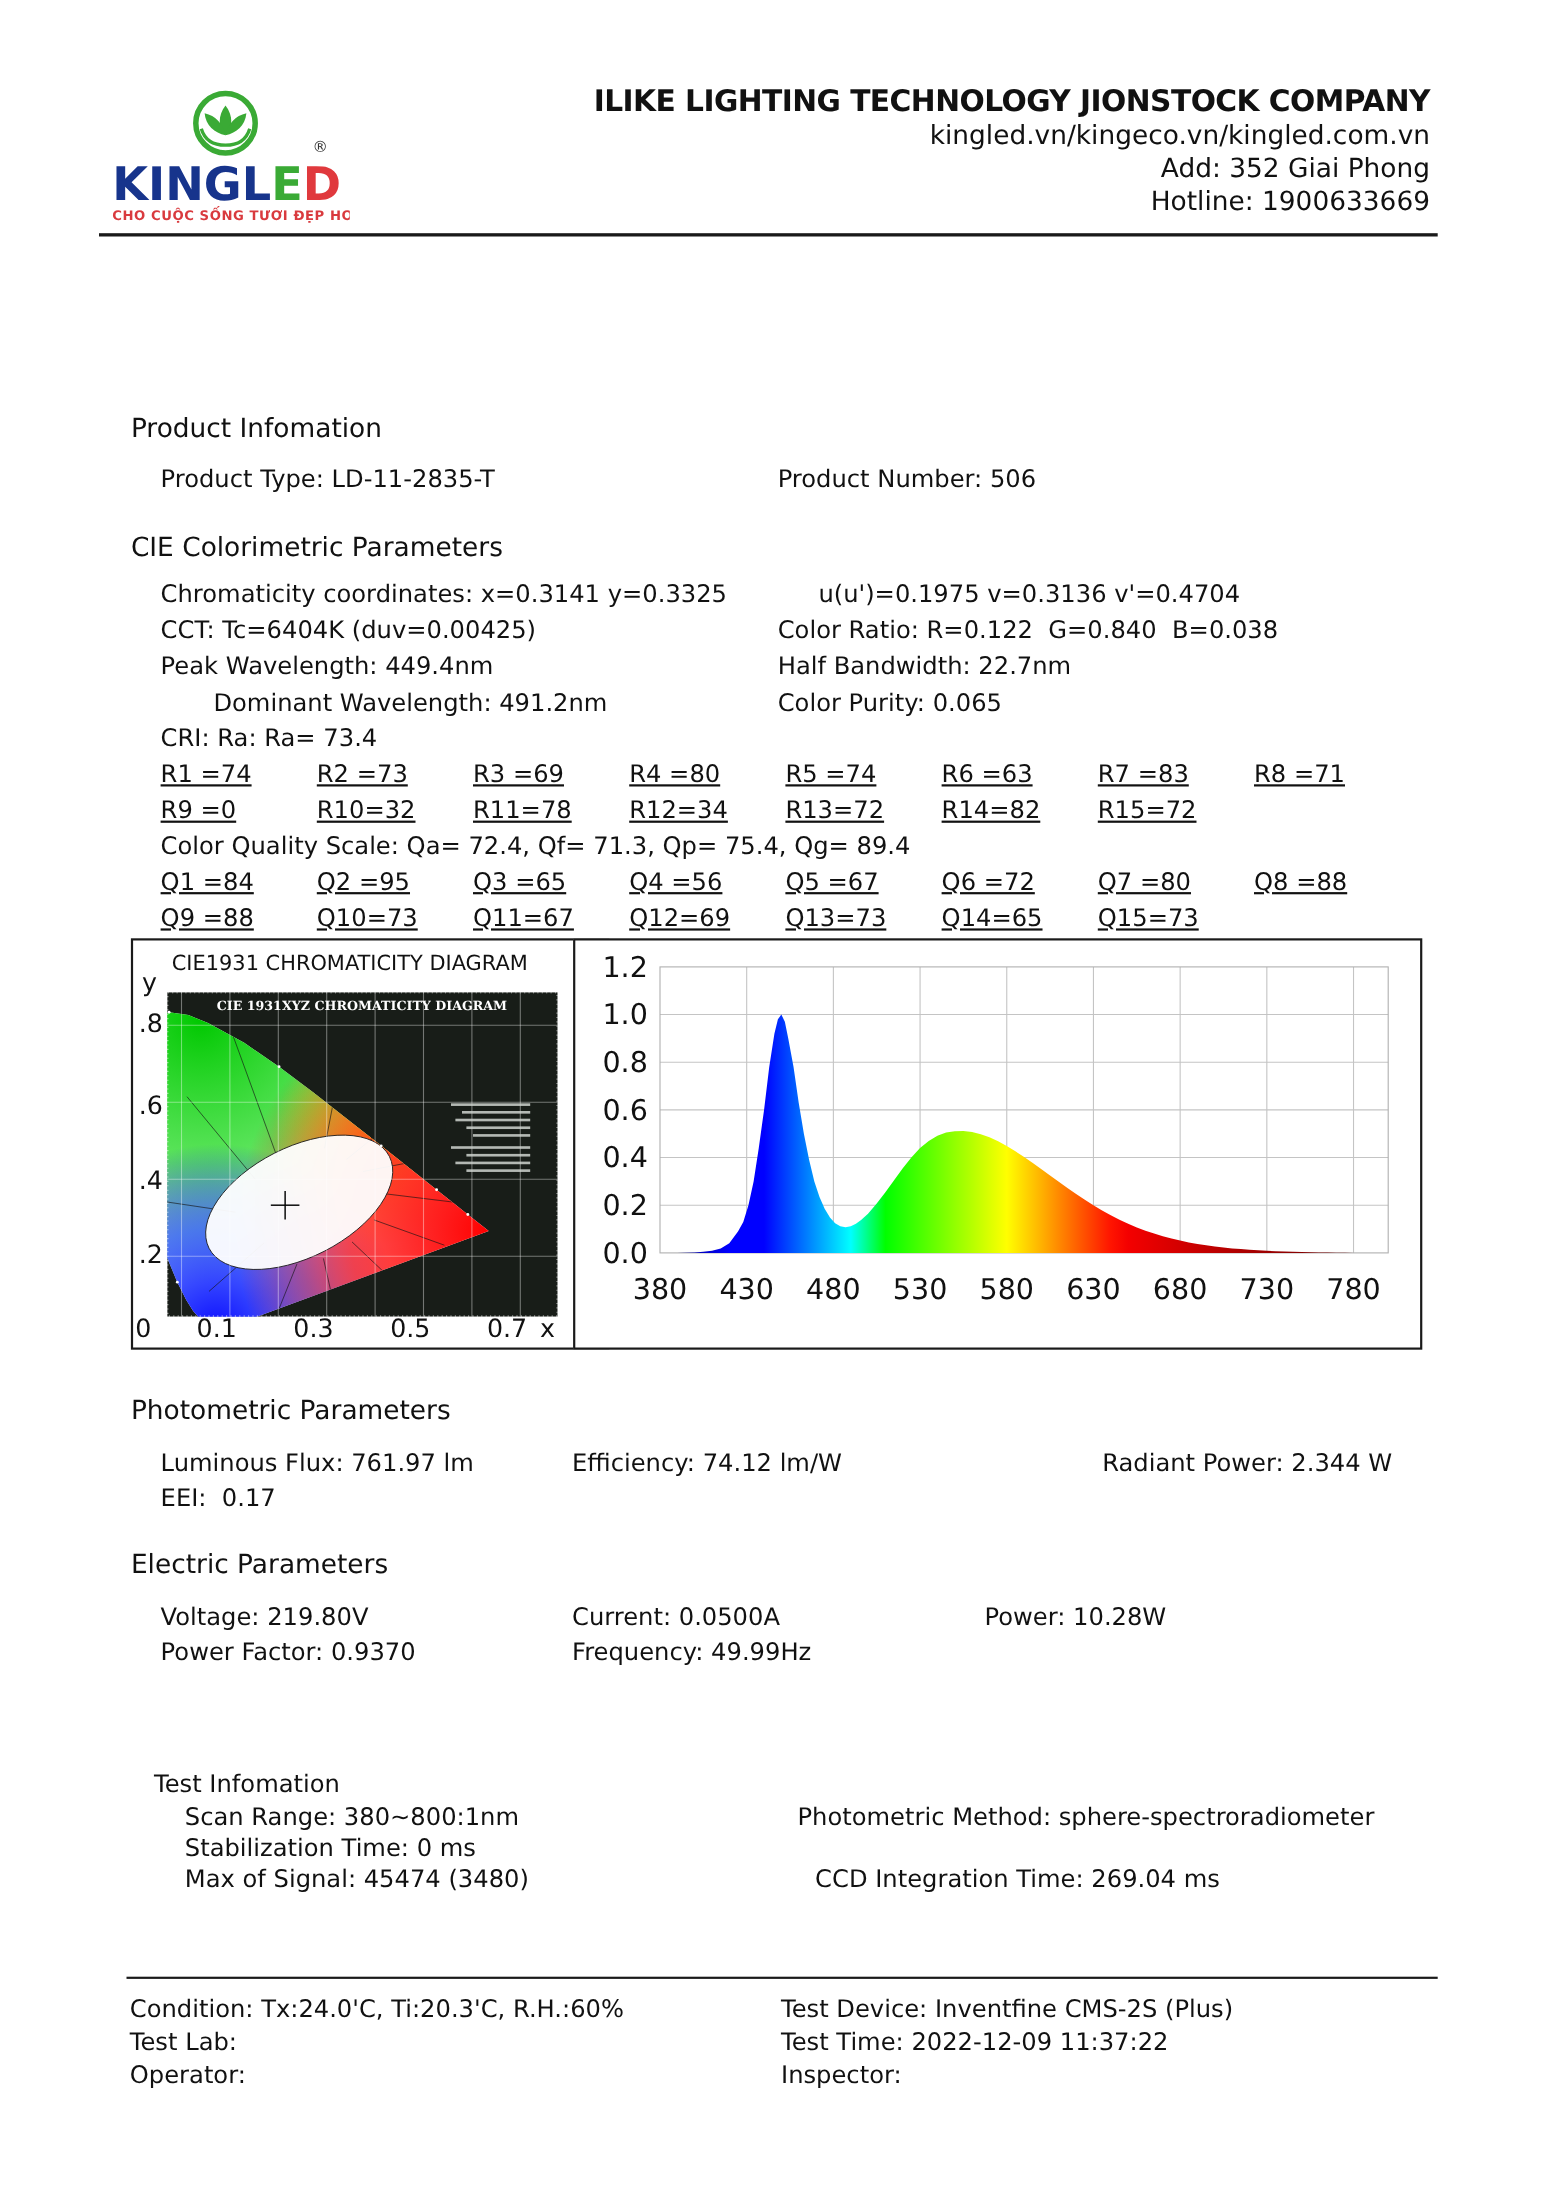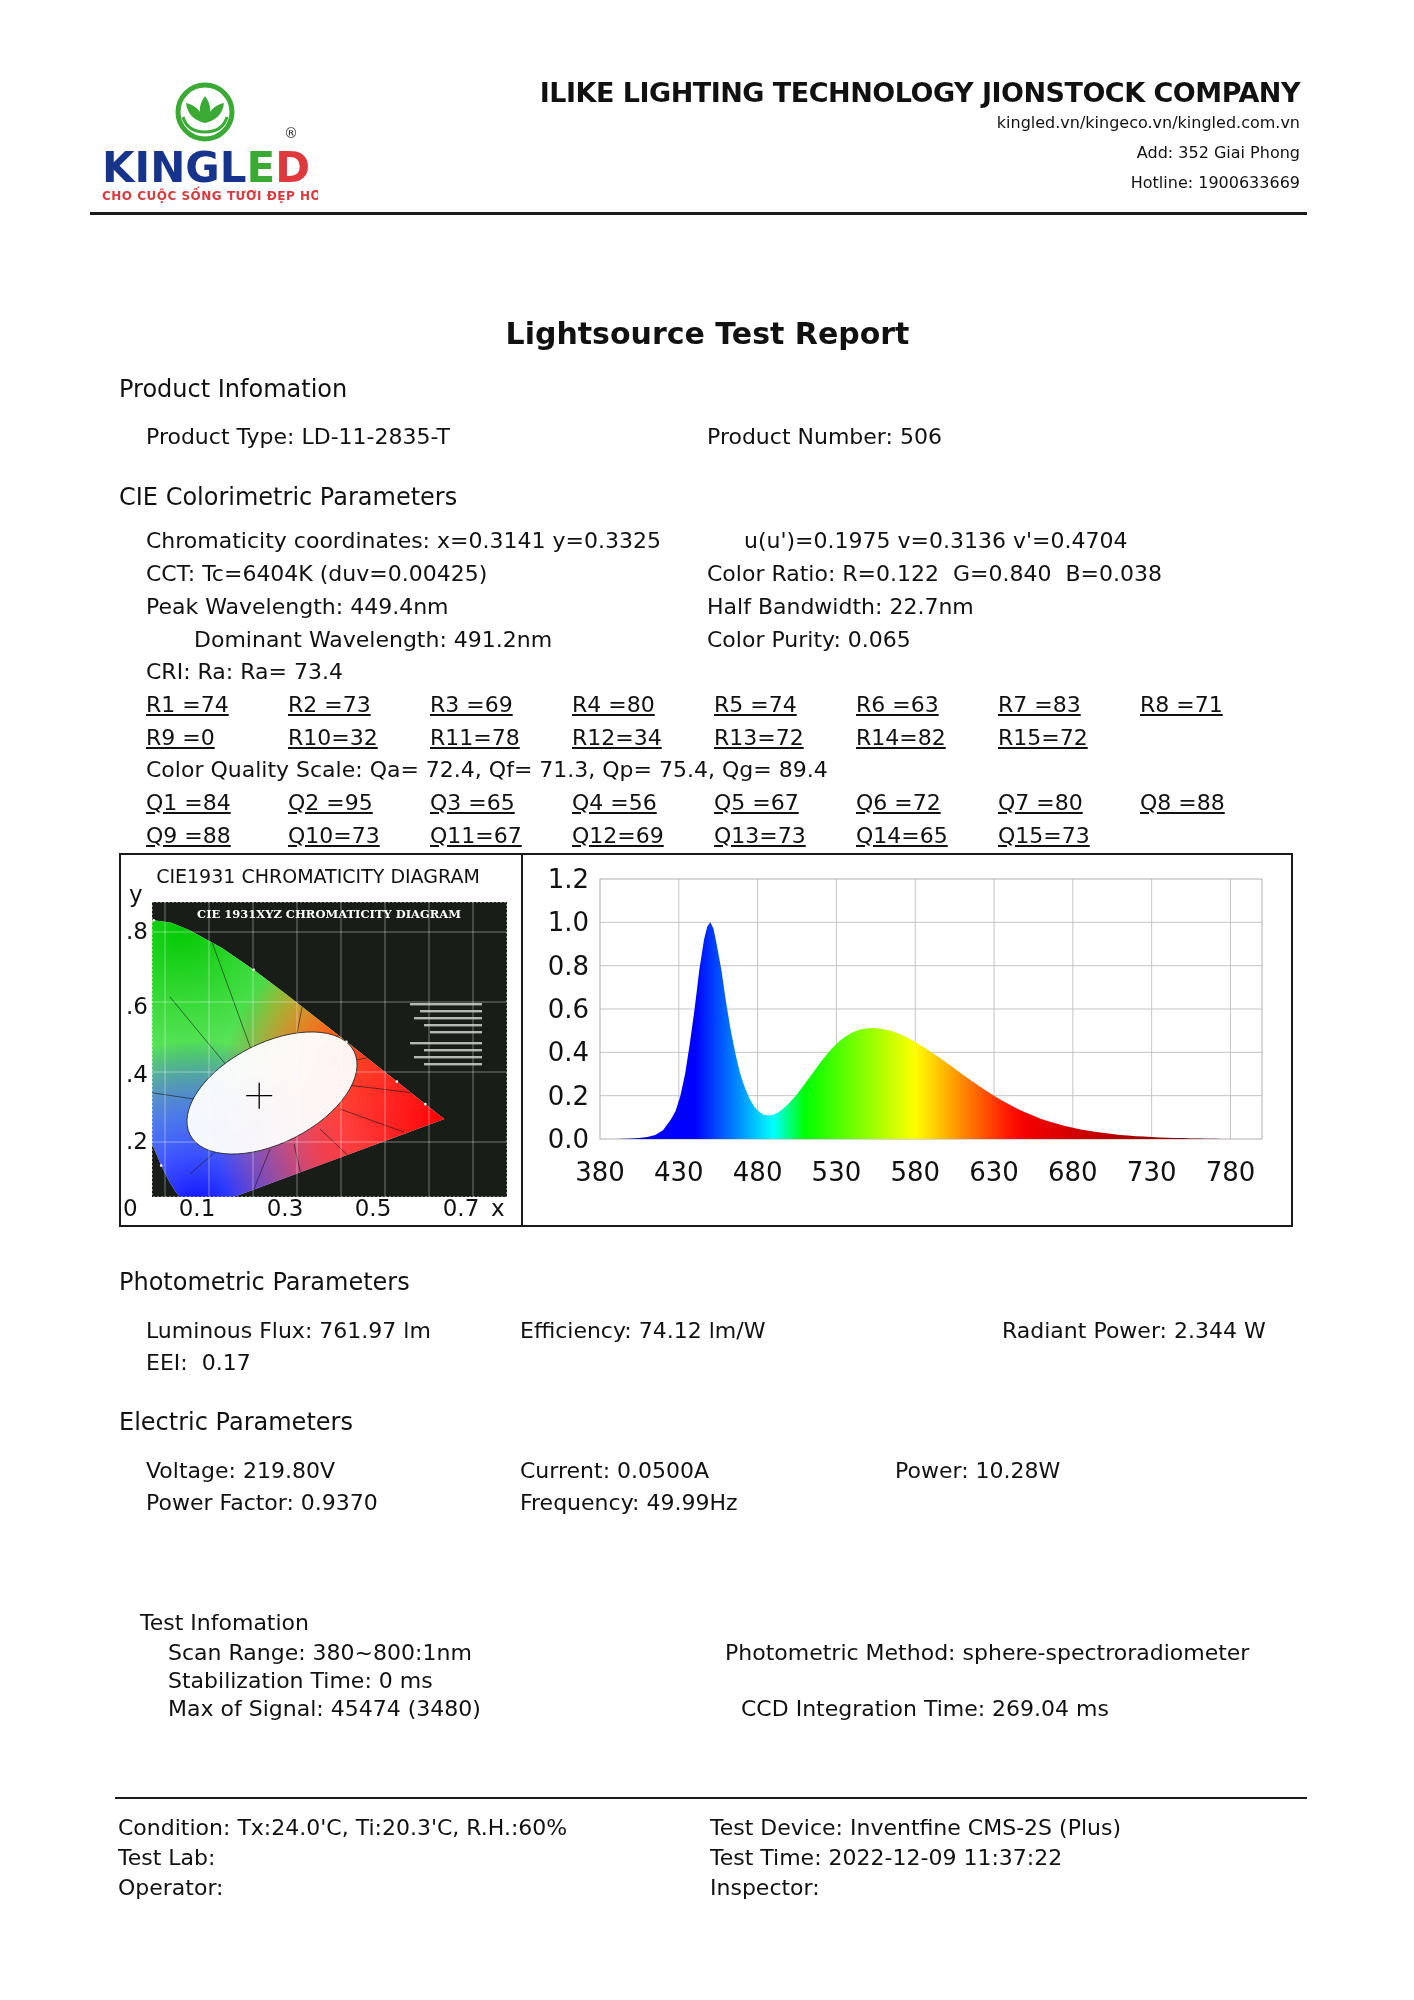--- a/index.html
+++ b/index.html
@@ -1,21 +1,21 @@
 <!DOCTYPE html>
 <html><head>
 <meta charset="utf-8">
 <style>
   html,body{margin:0;padding:0;background:#e8e8e8;}
   .page{position:relative;width:1414px;height:2000px;background:#ffffff;
         font-family:"DejaVu Sans",sans-serif;color:#111;overflow:hidden;}
   .abs{position:absolute;}
   .t{white-space:pre;}
   .hdr-company{font-size:27px;font-weight:bold;letter-spacing:-0.5px;}
-  .hdr-line{font-size:16px;}
+  .hdr-line{font-size:24px;}
   .hdr-right{right:114px;text-align:right;line-height:30px;}
   .rule{background:#1a1a1a;}
   .title{font-size:30px;font-weight:bold;}
   .sect{font-size:24px;}
   .body-t{font-size:22px;}
   .cells{position:absolute;display:flex;font-size:22px;text-decoration:underline;}
   .cells span{width:142px;flex:0 0 auto;white-space:pre;}
   .boxframe{position:absolute;border:2px solid #1a1a1a;background:#fff;box-sizing:border-box;}
   .diag-title{font-size:19px;text-align:center;}
   .tick{font-size:23px;}
@@ -44,21 +44,20 @@
 
   <div class="abs hdr-right" style="top:78px;width:900px;">
     <div class="hdr-company t">ILIKE LIGHTING TECHNOLOGY JIONSTOCK COMPANY</div>
     <div class="hdr-line t">kingled.vn/kingeco.vn/kingled.com.vn</div>
     <div class="hdr-line t">Add: 352 Giai Phong</div>
     <div class="hdr-line t">Hotline: 1900633669</div>
   </div>
 
   <div class="abs rule" style="left:90px;top:212px;width:1217px;height:3px;"></div>
 
-  <div class="abs title t" style="left:115px;top:316px;width:1185px;text-align:center;">Lightsource Test Report</div>
 
   <div class="abs sect t" style="left:119px;top:375px;">Product Infomation</div>
   <div class="abs body-t t" style="left:146px;top:424px;">Product Type: LD-11-2835-T</div>
   <div class="abs body-t t" style="left:707px;top:424px;">Product Number: 506</div>
 
   <div class="abs sect t" style="left:119px;top:483px;">CIE Colorimetric Parameters</div>
   <div class="abs body-t t" style="left:146px;top:528px;">Chromaticity coordinates: x=0.3141 y=0.3325</div>
   <div class="abs body-t t" style="left:744px;top:528px;">u(u')=0.1975 v=0.3136 v'=0.4704</div>
   <div class="abs body-t t" style="left:146px;top:561px;">CCT: Tc=6404K (duv=0.00425)</div>
   <div class="abs body-t t" style="left:707px;top:561px;">Color Ratio: R=0.122  G=0.840  B=0.038</div>

